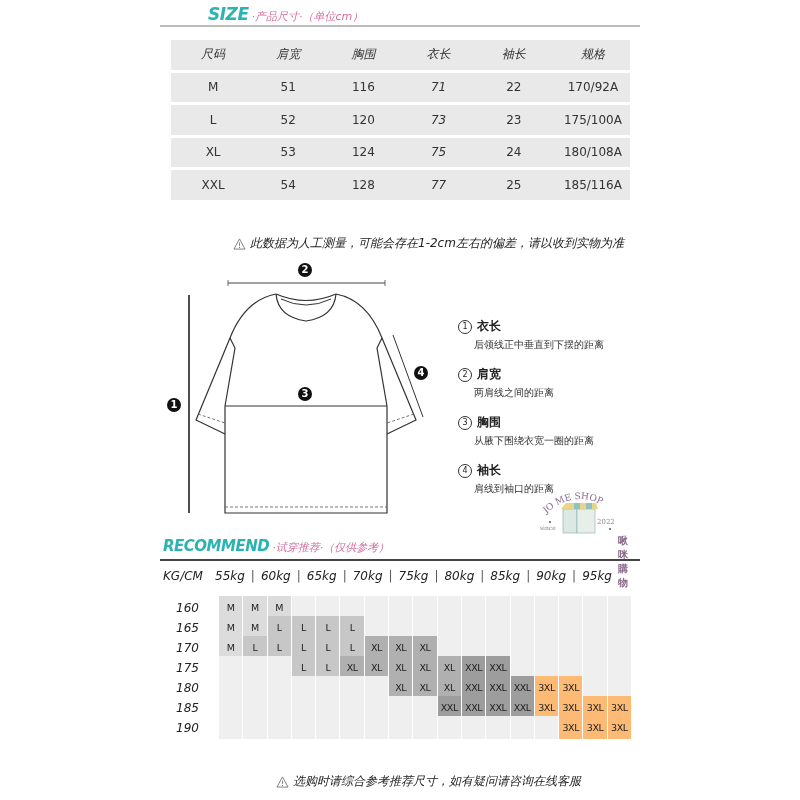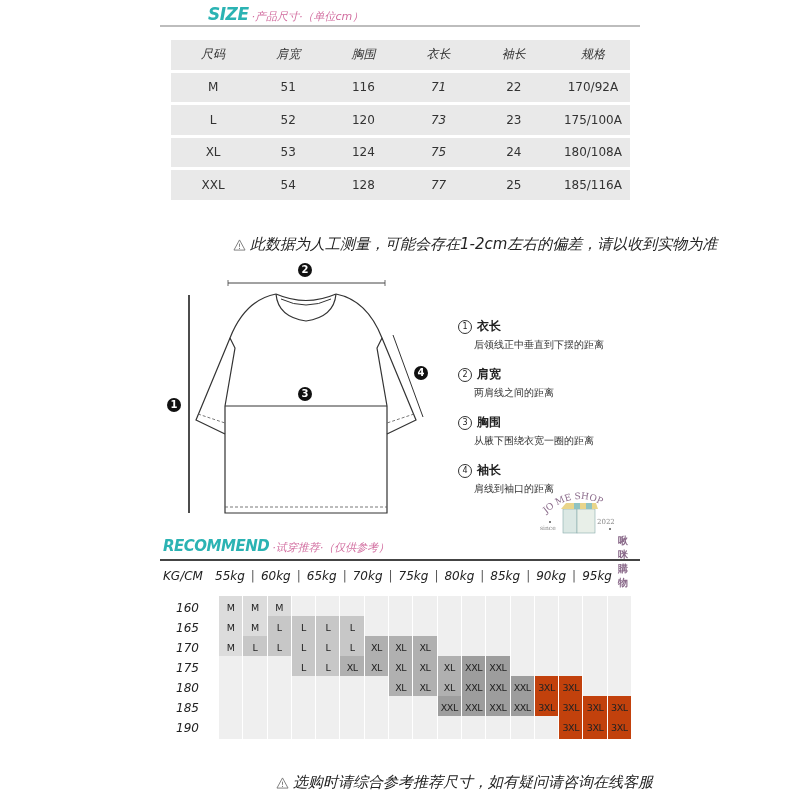--- a/index.html
+++ b/index.html
@@ -10,21 +10,21 @@
   .section-head .cn { color:#d26ea0; font-style:italic; font-size:11px; margin-left:3px; }
   .rule { position:absolute; left:160px; width:480px; height:2px; background:#bdbdbd; }
 
   
   .size-table { position:absolute; left:171px; top:40px; width:459px; }
   .size-row { display:flex; height:29.5px; background:#e9e9e9; margin-bottom:3px; align-items:center; }
   .size-row.header .cell { font-style:italic; color:#333; font-size:12px; }
   .size-row .cell { text-align:center; font-size:12px; color:#333;padding-left:9px; }
   .c0 { width:75px; } .c1 { width:75px; } .c2 { width:75px; } .c3 { width:75px;font-style:italic; } .c4 { width:75px; } .c5 { width:84px; }
 
-  .note { position:absolute; font-style:italic; font-size:15px; color:#222; display:flex; align-items:center; white-space:nowrap; }
+  .note { position:absolute; font-style:italic; font-size:12px; color:#222; display:flex; align-items:center; white-space:nowrap; }
   .warn-icon { display:inline-block; width:13px; height:12px; margin-right:4px; }
 
   
   .tee { position:absolute; left:160px; top:255px; width:290px; height:270px; }
   .badge { position:absolute; width:14px; height:14px; border-radius:50%; background:#111; color:#fff; font-size:10px; font-weight:bold; line-height:14px; text-align:center; }
 
   .legend { position:absolute; left:458px; top:318px; width:180px; }
   .legend-item { margin-bottom:14px; }
   .legend-title { font-size:12px; font-weight:bold; color:#222; display:flex; align-items:center; }
   .legend-num { display:inline-block; width:12px; height:12px; border:1px solid #333; border-radius:50%; font-size:8px; line-height:12px; text-align:center; margin-right:5px; font-weight:normal; }
@@ -39,21 +39,21 @@
   .kg-header .sep { color:#555; margin:0 6px; font-style:normal; }
 
   .rec-grid { position:absolute; left:160px; top:596px; }
   .rec-row { display:flex; height:20px; }
   .rec-row .h { width:59px; font-style:italic; font-size:12px; color:#222; line-height:24.3px; padding-left:16px; box-sizing:border-box; }
   .rec-cell { width:23.3px; height:23.3px; margin-right:1px; margin-bottom:1px; background:#efefef; font-size:9.5px; text-align:center; line-height:23.3px; color:#222; letter-spacing:-0.4px; }
   .rec-cell.M { background:#dcdcdc; }
   .rec-cell.L { background:#c7c7c7; }
   .rec-cell.XL { background:#b0b0b0; }
   .rec-cell.XXL { background:#9d9d9d; }
-  .rec-cell.X3L { background:#c2410c; }
+  .rec-cell.X3L { background:#fdba74; }
 </style>
 </head>
 <body>
 
 <div class="section-head" style="top:4px;margin-left:45px;">
   <span class="en" style="font-size:17px;">SIZE</span>
   <span class="cn">·产品尺寸·（单位cm）</span>
 </div>
 <div class="rule" style="top:25px;"></div>
 

